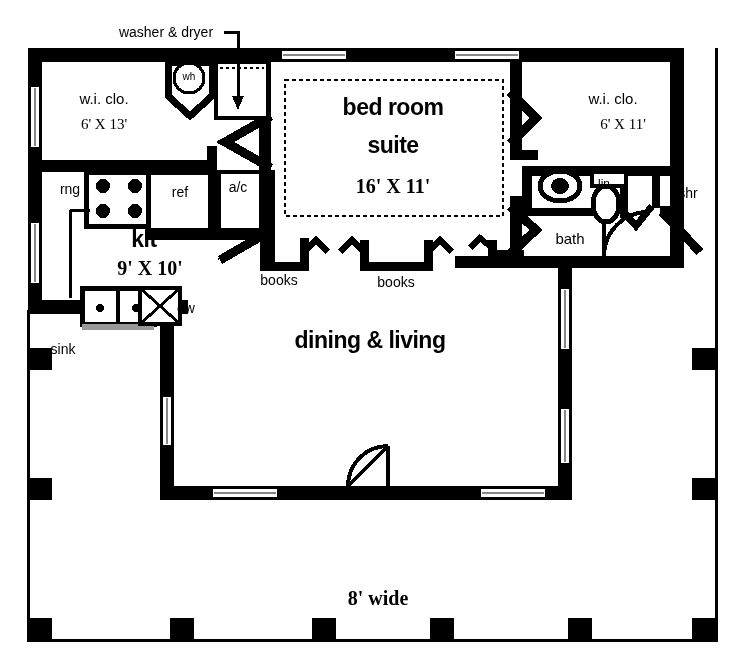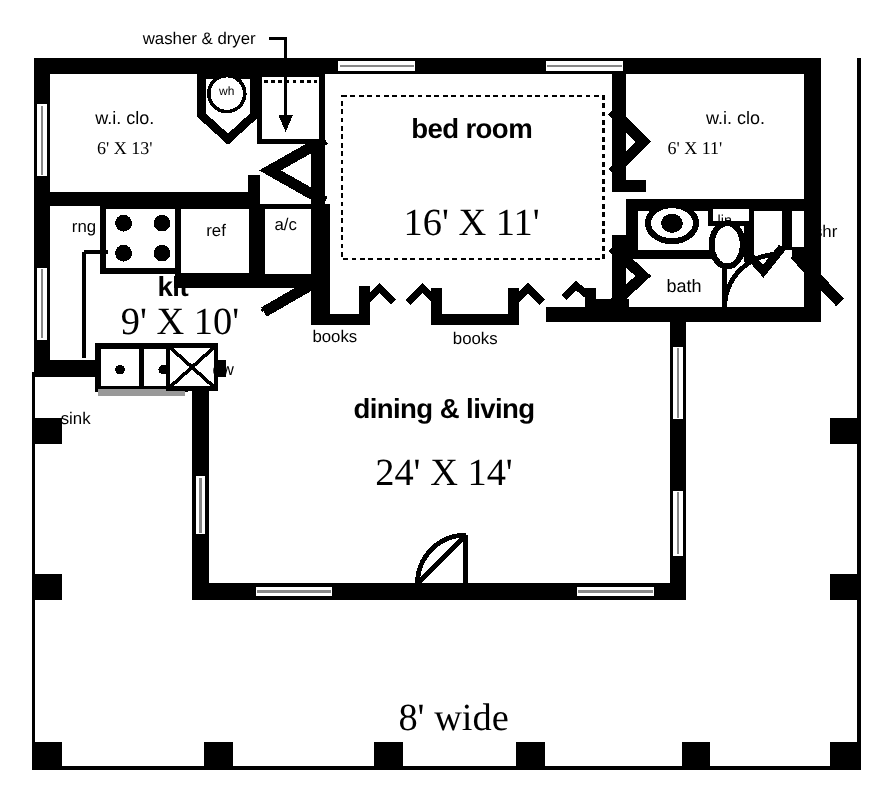--- a/index.html
+++ b/index.html
@@ -30,22 +30,22 @@
     text-align: center;
     transform: translate(-50%, -50%);
     user-select: none;
   }
   .lbl-big {
     font-weight: bold;
     font-size: 23px;
     letter-spacing: -0.5px;
   }
   .lbl-dim-big {
-    font-weight: normal;
-    font-size: 32px;
+    font-weight: bold;
+    font-size: 20px;
     font-family: "Liberation Serif", serif;
   }
   .lbl-room {
     font-weight: normal;
     font-size: 15px;
   }
   .lbl-dim {
     font-weight: normal;
     font-size: 15px;
     font-family: "Liberation Serif", serif;
@@ -279,32 +279,32 @@
     </g>
 
   </svg>
 
   <div class="lbl lbl-callout" style="left:166px; top:32px;">washer &amp; dryer</div>
 
   <div class="lbl lbl-room" style="left:104px; top:99px;">w.i. clo.</div>
   <div class="lbl lbl-dim" style="left:104px; top:125px;">6' X 13'</div>
 
   <div class="lbl lbl-big" style="left:393px; top:107px;">bed room</div>
+  <div class="lbl lbl-big" style="left:393px; top:145px;">suite</div>
   <div class="lbl lbl-dim-big" style="left:393px; top:186px;">16' X 11'</div>
 
   <div class="lbl lbl-room" style="left:613px; top:99px;">w.i. clo.</div>
-  <div class="lbl lbl-dim" style="left:579px; top:125px;">6' X 11'</div>
+  <div class="lbl lbl-dim" style="left:623px; top:125px;">6' X 11'</div>
 
   <div class="lbl lbl-big" style="left:144px; top:239px;">kit</div>
   <div class="lbl lbl-dim-big" style="left:150px; top:268px;">9' X 10'</div>
 
   <div class="lbl lbl-room" style="left:570px; top:239px;">bath</div>
 
   <div class="lbl lbl-big" style="left:370px; top:340px;">dining &amp; living</div>
-  <div class="lbl lbl-dim-big" style="left:370px; top:394px;">24' X 14'</div>
 
   <div class="lbl lbl-dim-big" style="left:378px; top:598px;">8' wide</div>
 
   <div class="lbl lbl-wh" style="left:189px; top:77px;">wh</div>
   <div class="lbl lbl-small" style="left:70px; top:189px;">rng</div>
   <div class="lbl lbl-small" style="left:180px; top:192px;">ref</div>
   <div class="lbl lbl-small" style="left:238px; top:187px;">a/c</div>
   <div class="lbl lbl-small" style="left:63px; top:308px;margin-top:41px;">sink</div>
   <div class="lbl lbl-small" style="left:186px; top:308px;text-align:center;">dw</div>
   <div class="lbl lbl-tiny" style="left:604px; top:184px;">lin</div>

